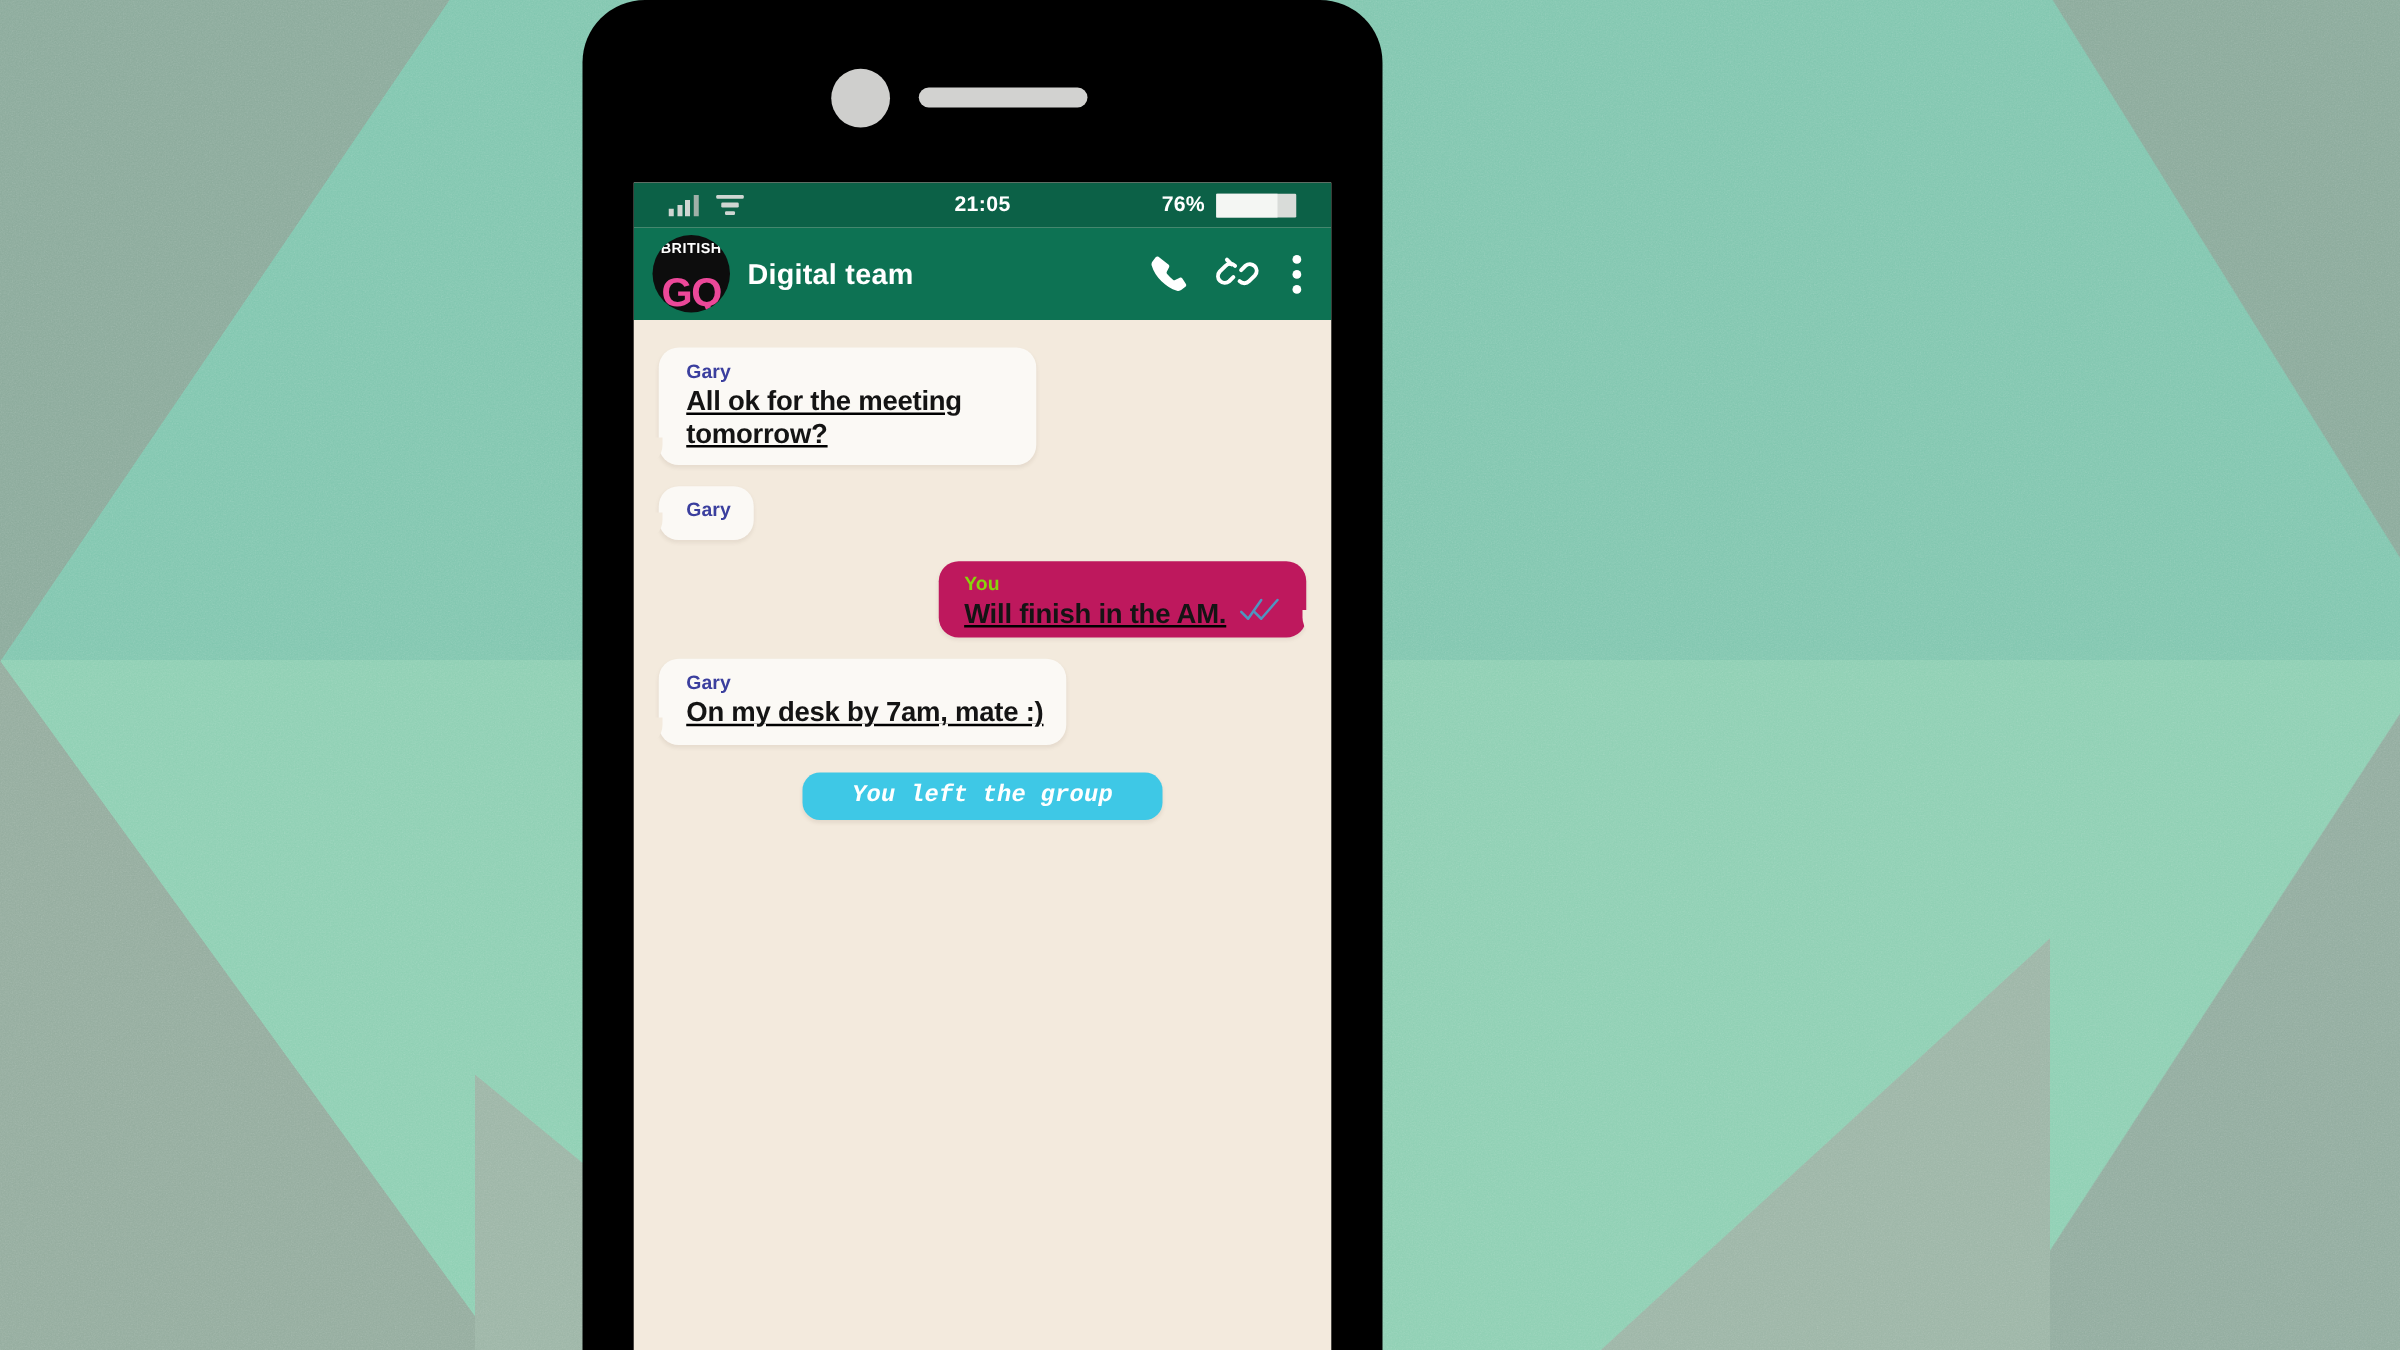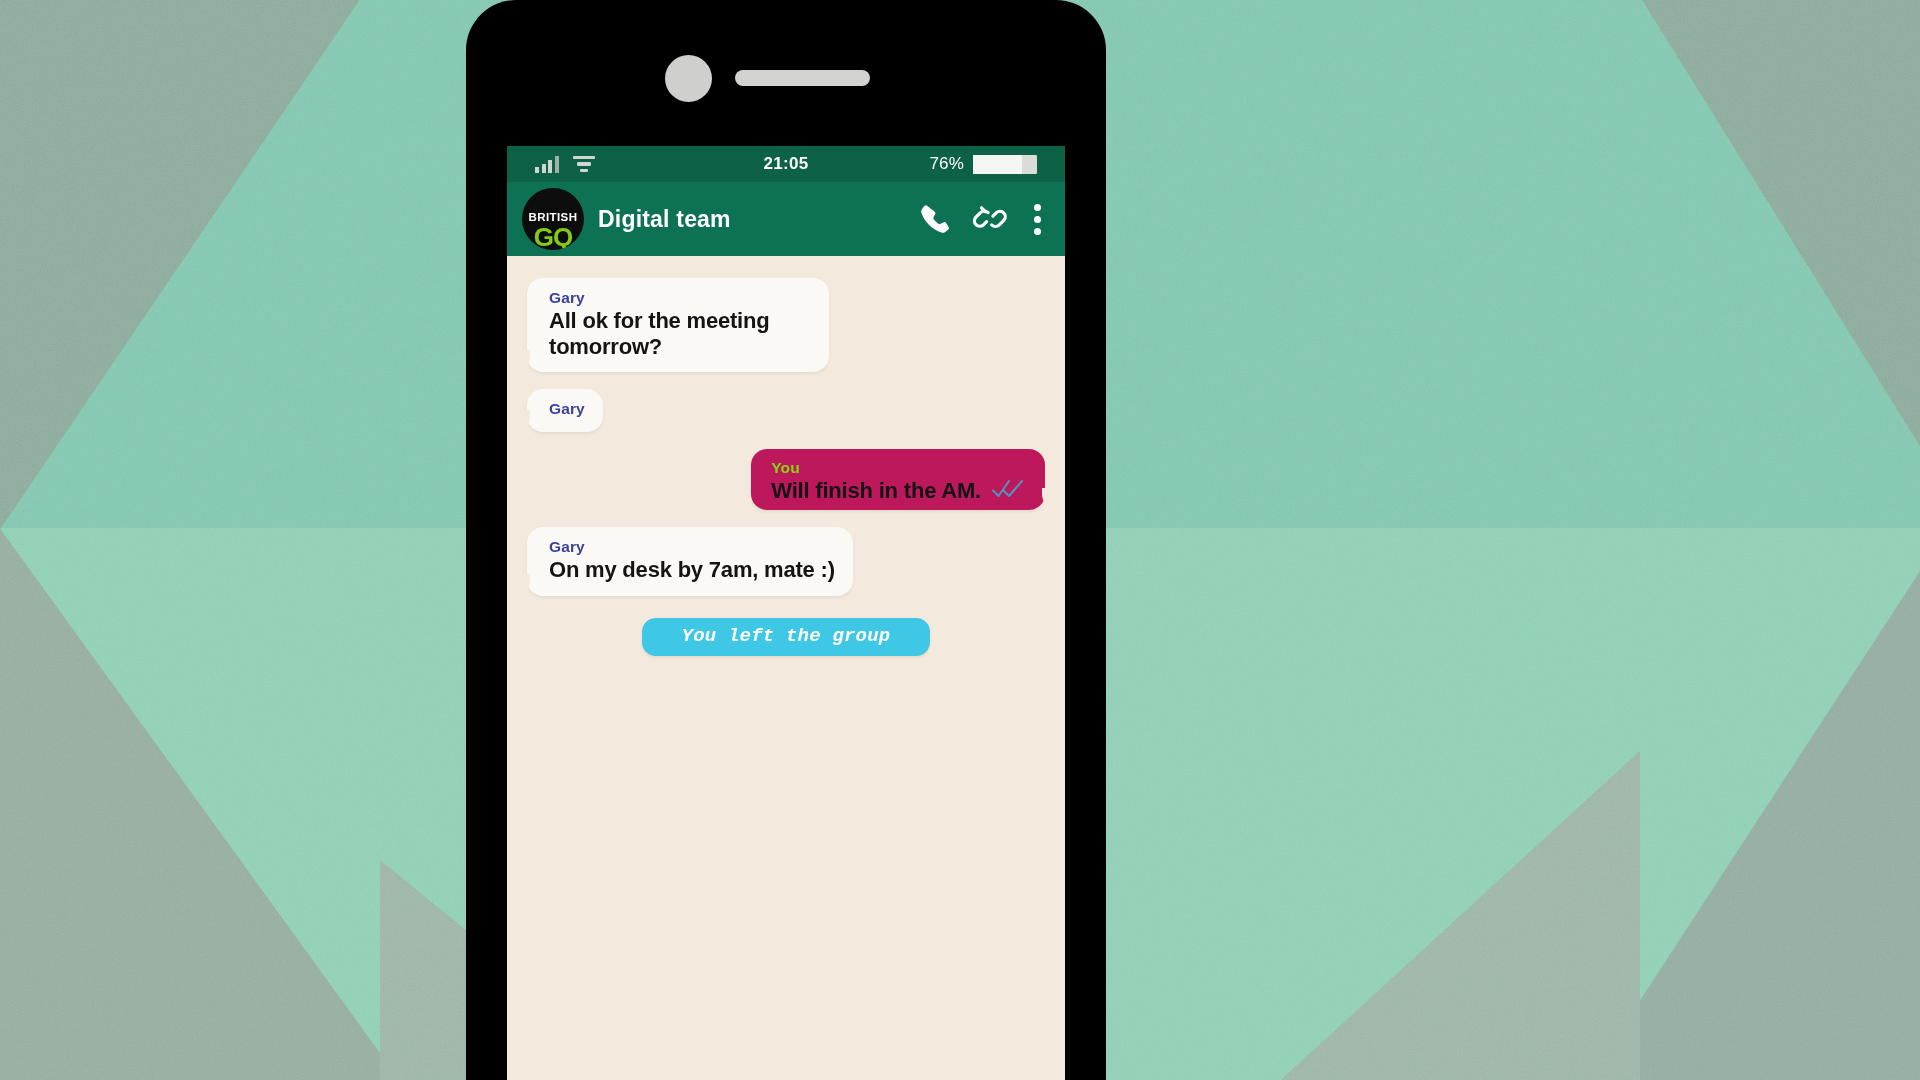--- a/index.html
+++ b/index.html
@@ -113,21 +113,21 @@
     text-align:center;
     font-size:17px; font-weight:700;
     letter-spacing:.3px;
     pointer-events:none;
   }
   .sb-right {
     margin-left:auto;
     display:flex; align-items:center; gap:9px;
     position:relative; z-index:2;
   }
-  .sb-pct { font-size:17px; font-weight:400; letter-spacing:.2px; }
+  .sb-pct { font-size:17px; font-weight:700; letter-spacing:.2px; }
   .battery {
     width:64px; height:19px;
     border:0;
     background:#d9dcd9;
     position:relative;
     border-radius:1px;
   }
   .battery .fill {
     position:absolute; left:0; top:0; bottom:0;
     width:76%;
@@ -166,24 +166,25 @@
     overflow:hidden;
   }
   .avatar .british {
     color:#ffffff;
     font-size:11.5px;
     font-weight:700;
     letter-spacing:.4px;
     margin-bottom:1px;
   }
   .avatar .gq {
-    color:#84cc16;
-    font-size:26px;
+    color:#ec4899;
+    font-size:32px;
     font-weight:700;
     letter-spacing:-1px;
+    margin-top:12px;
   }
   .chat-title {
     color:#ffffff;
     font-size:23px;
     font-weight:600;
     letter-spacing:.2px;
     flex:1;
   }
   .appbar-icons { display:flex; align-items:center; gap:20px; }
   .appbar-icons svg { display:block; }
@@ -256,21 +257,21 @@
   .sender.justin { color:#ef2a7b; }
   .sender.you    { color:#88d40b; }
 
   .msgtext {
     font-size:22px;
     font-weight:600;
     line-height:1.17;
     color:#141414;
     letter-spacing:-.2px;
   }
-  .msgline { display:flex; align-items:flex-end; gap:10px; }
+  .msgline { display:flex; align-items:flex-start; gap:10px;text-decoration:underline; }
   .ticks { flex:none; margin-bottom:1px; }
 
   
   .sysrow { display:flex; justify-content:center; margin-top:5px;font-family:Liberation Mono, monospace; }
   .sysbanner {
     background:#3ec8e6;
     color:#ffffff;
     font-size:19px;
     font-weight:700;
     font-style:italic;

